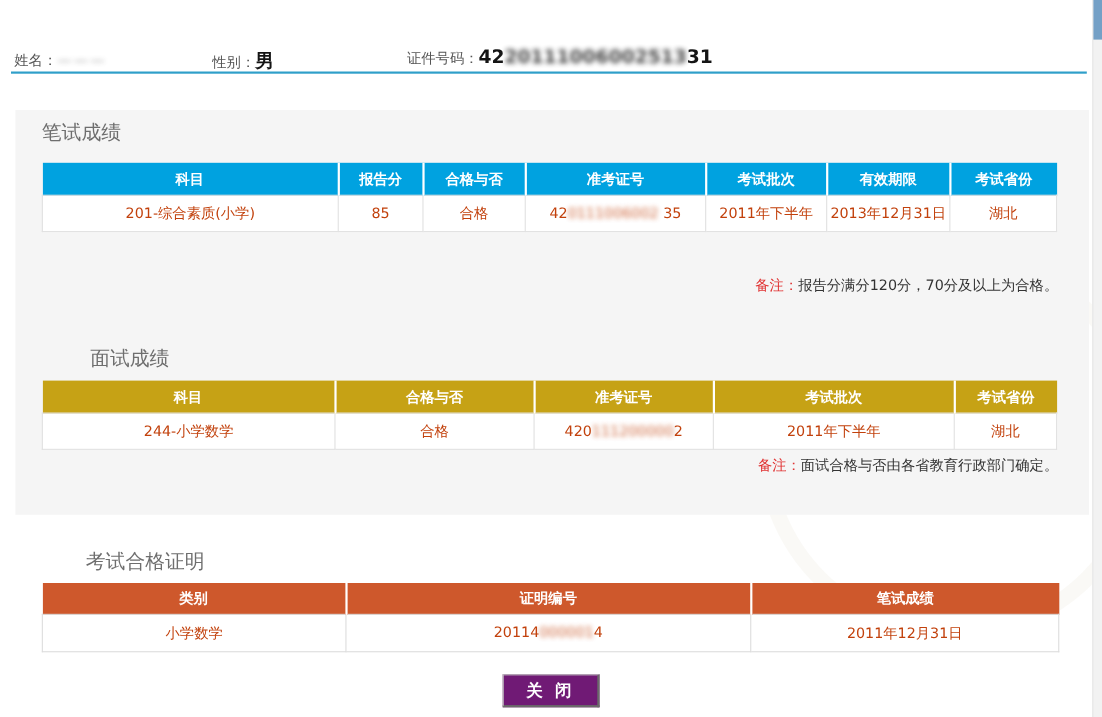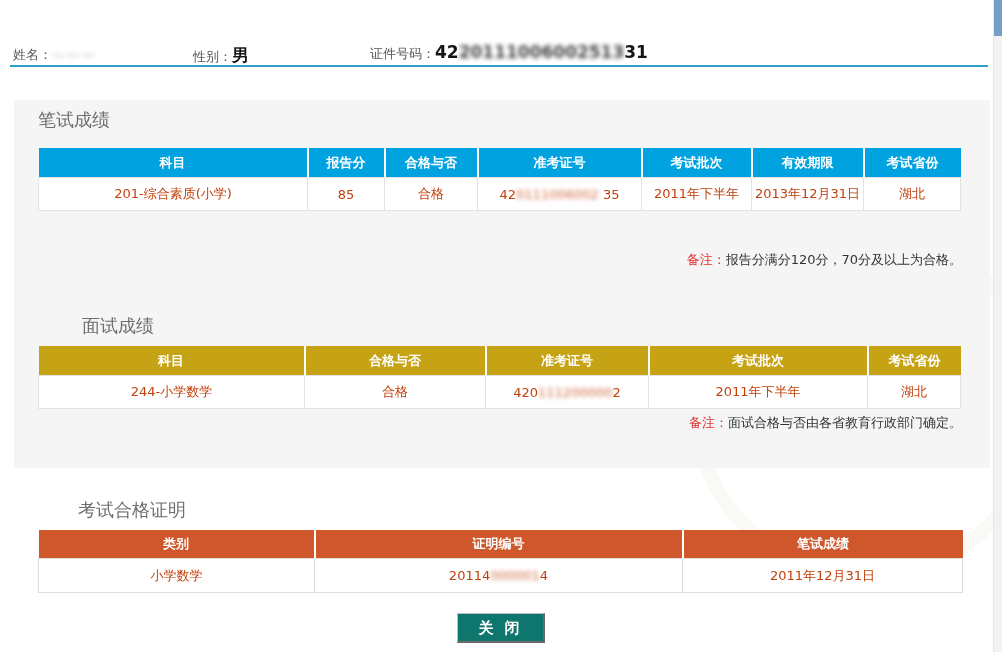--- a/index.html
+++ b/index.html
@@ -56,21 +56,21 @@
 
   
   .note { position:absolute; right:40px; font-size:13px; color:#333; text-align:right; z-index:2; white-space:nowrap; }
   #note-written   { top:251px; }
   #note-interview { top:414px; }
   .note-label { color:#e03131; }
 
   
   #close-btn {
     position:absolute; top:613px; left:457px; width:88px; height:30px; z-index:2;
-    background:#0f766e; color:#fff; font-size:15px; font-weight:bold;
+    background:#701a75; color:#fff; font-size:15px; font-weight:bold;
     text-align:center; line-height:29px; letter-spacing:3px;
     border-top:1px solid #bdbdbd; border-left:1px solid #bdbdbd;
     border-right:2px solid #6a6a6a; border-bottom:2px solid #6a6a6a;
     box-sizing:border-box; cursor:pointer;
   }
 
   
   .sb-track { position:absolute; right:0; top:0; width:8px; height:652px; background:#f2f2f2; border-left:1px solid #e6e6e6; z-index:3; }
   .sb-thumb { position:absolute; right:0; top:0; width:8px; height:36px; background:#74a0c6; }
 </style>

